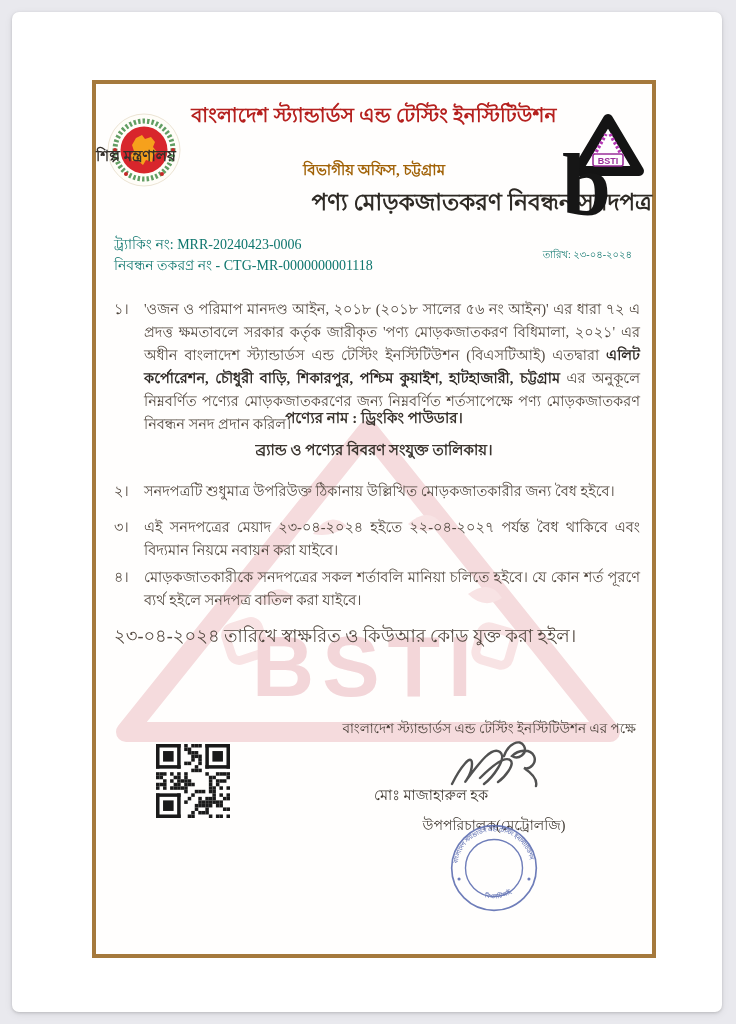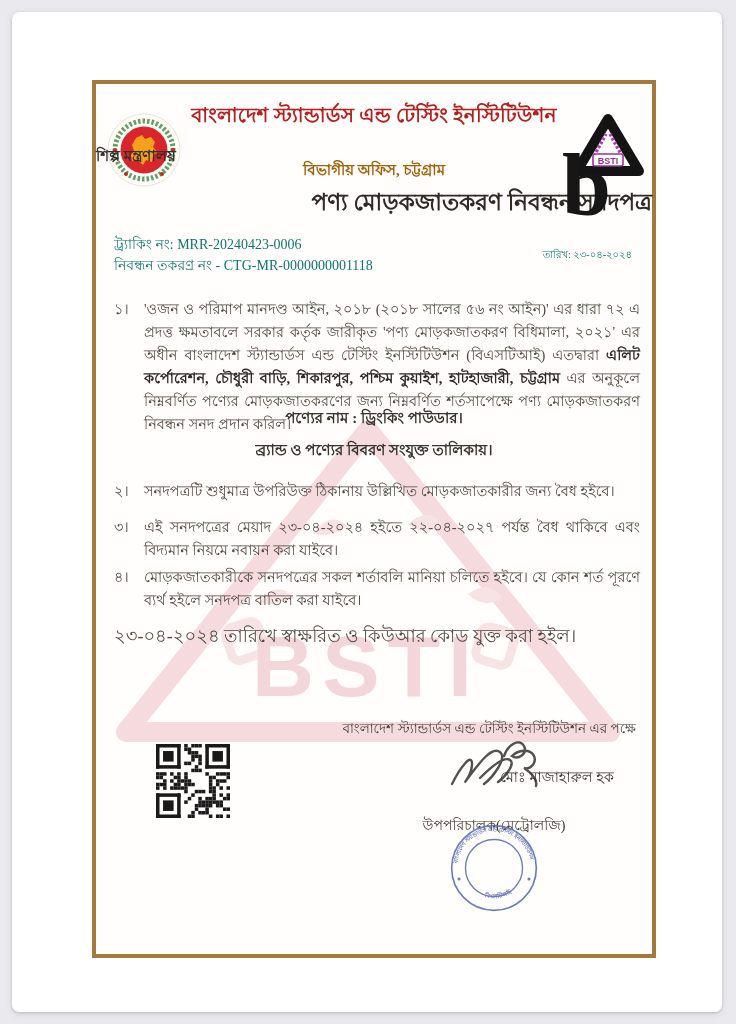--- a/index.html
+++ b/index.html
@@ -60,21 +60,21 @@
   .center-line{position:absolute;left:0;width:100%;text-align:center;
     font-weight:bold;font-size:15px;color:#3a342e;}
   .product-line{top:322px;}
   .brand-line{top:354px;}
   .closing-note{position:absolute;left:18px;top:538px;width:526px;
     font-size:18px;color:#51473e;}
 
   
   .on-behalf{position:absolute;right:16px;top:634px;font-size:13.5px;color:#453d35;}
   .signature{position:absolute;left:350px;top:650px;width:100px;height:60px;}
-  .signer-name{position:absolute;left:278px;top:682px;width:240px;text-align:right;
+  .signer-name{position:absolute;left:278px;top:700px;width:240px;text-align:left;
     font-size:14.5px;color:#3b342d;}
   .signer-title{position:absolute;left:278px;top:730px;width:240px;text-align:center;
     font-size:14px;color:#3b342d;}
   .seal{position:absolute;left:352px;top:738px;width:92px;height:92px;opacity:.88;}
 
   
   .qr{position:absolute;left:60px;top:660px;width:74px;height:74px;}
   .qr svg{width:100%;height:100%;fill:#1a1a1a;}
 </style>
 </head>

